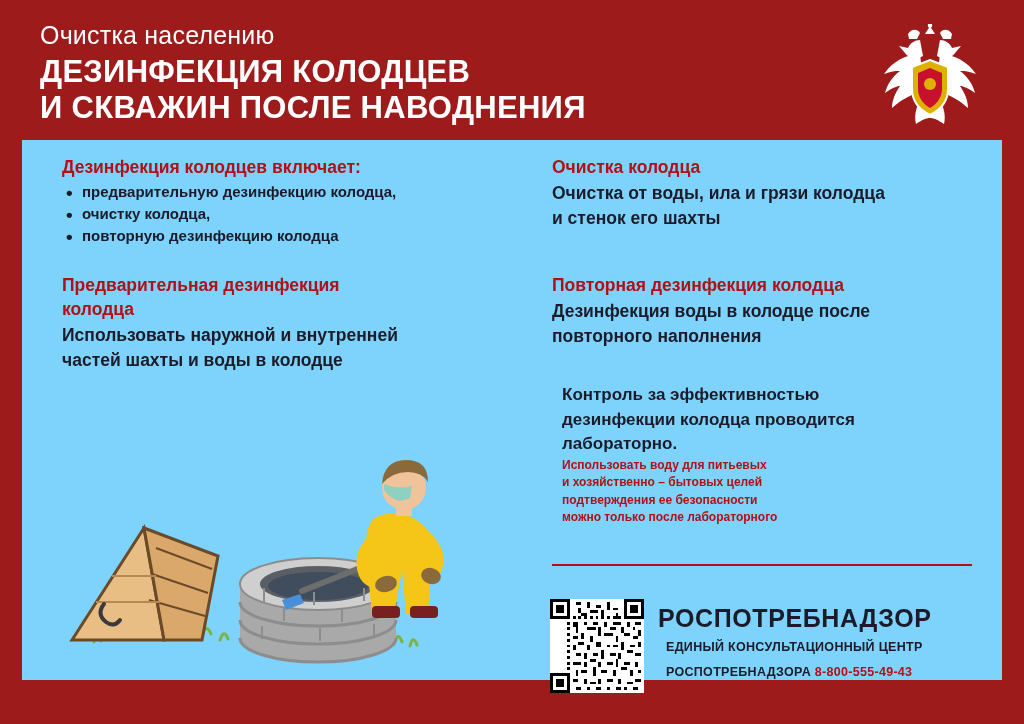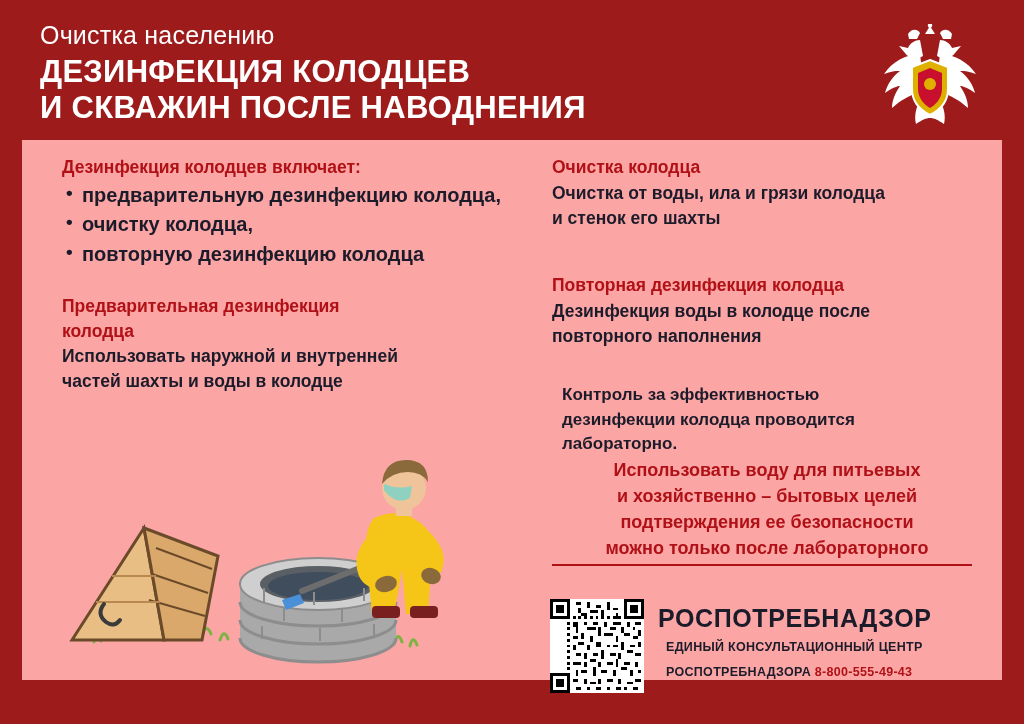--- a/index.html
+++ b/index.html
@@ -52,21 +52,21 @@
     position: absolute;
     right: 18px;
     top: 2px;
     width: 108px;
     height: 112px;
   }
 
   
   .card {
     position: relative;
-    background: #fca5a5;
+    background: #7dd3fc;
     height: 540px;
     box-sizing: border-box;
     display: flex;
     padding: 16px 20px 12px 20px;
   }
   .col-left {
     position: relative;
     width: 492px;
     box-sizing: border-box;
     padding-left: 20px;
@@ -95,21 +95,21 @@
     margin: 0;
   }
   ul.bullets {
     list-style: none;
     margin: 2px 0 0 0;
     padding: 0;
   }
   ul.bullets li {
     position: relative;
     color: #1b1b2a;
-    font-size: 20px;
+    font-size: 15px;
     font-weight: 700;
     line-height: 1.42;
     padding-left: 20px;
     margin-bottom: 1px;
   }
   ul.bullets li::before {
     content: "•";
     position: absolute;
     left: 4px;
     top: -1px;
@@ -126,25 +126,24 @@
   }
   .note-dark {
     color: #1b1b2a;
     font-size: 17px;
     font-weight: 700;
     line-height: 1.45;
     margin: 0;
   }
   .note-red {
     color: #b01116;
-    font-size: 18px;
+    font-size: 12px;
     font-weight: 700;
     line-height: 1.45;
     margin: 0;
-    text-align: center;
   }
 
   
   .divider {
     position: absolute;
     left: 18px;
     right: 10px;
     top: 408px;
     height: 2px;
     background: #b01116;

